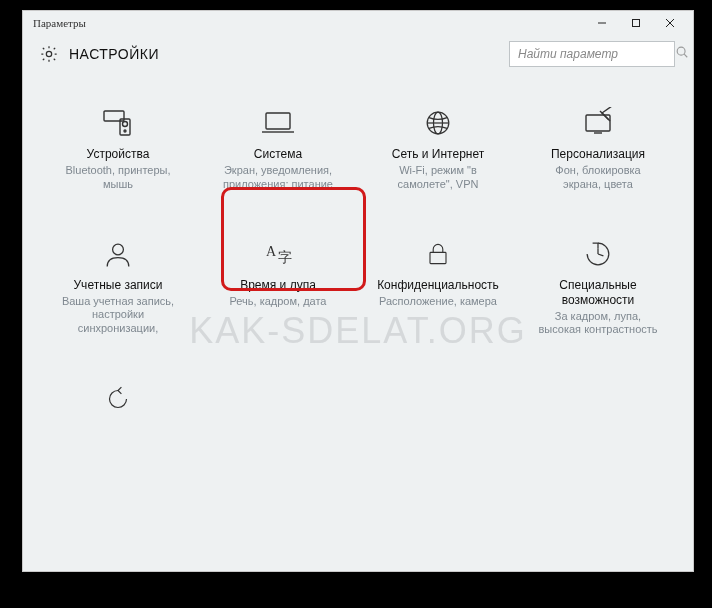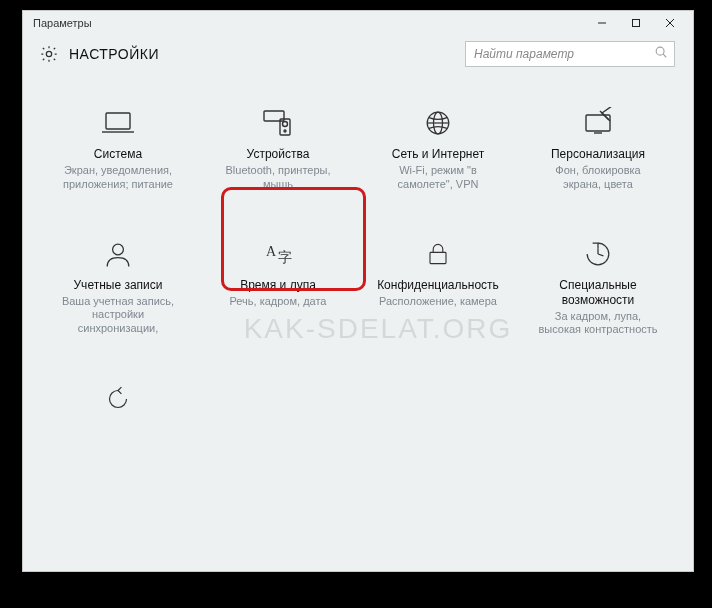--- a/index.html
+++ b/index.html
@@ -5,38 +5,38 @@
   * { box-sizing: border-box; margin: 0; padding: 0; }
   html, body { width: 712px; height: 608px; font-family: "Segoe UI", Arial, sans-serif; }
   .outer-border { width: 712px; height: 608px; border: 2px solid #000; position: relative; background: #000; }
   .window {
     position: absolute; top: 8px; left: 20px; width: 672px; height: 562px;
     background: #eef1f2; border: 1px solid #c9c9c9;
     display: flex; flex-direction: column;
   }
   .titlebar {
     height: 24px; display: flex; align-items: center; justify-content: space-between;
-    padding: 0 6px; font-size: 11px; color: #333;
+    padding: 0 6px; font-size: 11px; color: #333; font-family: Liberation Serif, serif;
   }
   .titlebar-title { padding-left: 4px; }
   .win-controls { display: flex; gap: 0; }
   .win-btn {
     width: 34px; height: 22px; display: flex; align-items: center; justify-content: center;
     font-size: 12px; color: #222; cursor: default;
   }
   .win-btn svg { stroke: #222; }
   .header-row {
     display: flex; align-items: center; justify-content: space-between;
     padding: 6px 18px 8px 16px;
   }
   .header-left { display: flex; align-items: center; gap: 10px; }
   .gear { width: 20px; height: 20px; }
   .header-title { font-size: 14px; letter-spacing: .5px; color: #111; font-weight: 400; }
   .search-wrap {
-    width: 210px; height: 26px; background: #fff; border: 1px solid #bfc4c7;
+    width: 166px; height: 26px; background: #fff; border: 1px solid #bfc4c7;
     display: flex; align-items: center; padding: 0 6px 0 8px;
   }
   .search-input {
     flex: 1; border: none; outline: none; font-size: 12px; color: #444; background: transparent;
     font-style: italic;
   }
   .search-input::placeholder { color: #888; font-style: italic; }
   .search-icon { width: 14px; height: 14px; opacity: .55; }
   .content {
     flex: 1; position: relative; padding: 24px 20px 0 20px;
@@ -54,22 +54,22 @@
   .tile-title { font-size: 12px; color: #111; line-height: 1.25; }
   .tile-desc { font-size: 11px; color: #7f8890; line-height: 1.25; margin-top: 2px; max-width: 140px; white-space: pre-line; }
   .highlight {
     position: absolute;
     border: 3px solid #d11a1a;
     border-radius: 10px;
     pointer-events: none;
   }
   .watermark {
     position: absolute; top: 50%; left: 50%; transform: translate(-50%, -30%);
-    font-size: 28px; letter-spacing: 2px; color: rgba(140,145,148,.25);
-    font-weight: 300; pointer-events: none; white-space: nowrap; margin-left: 20px;
+    font-size: 36px; letter-spacing: 2px; color: rgba(140,145,148,.25);
+    font-weight: 300; pointer-events: none; white-space: nowrap;
   }
 </style>
 </head>
 <body>
 
 <div class="outer-border">
   <div class="window">
 
     <div class="titlebar">
       <span class="titlebar-title">Параметры</span>
@@ -116,41 +116,41 @@
 
     <div class="content">
 
       <div class="watermark">KAK-SDELAT.ORG</div>
 
       <div class="grid">
 
         <div class="tile">
           <span class="tile-icon">
             <svg viewBox="0 0 40 32" width="40" height="32">
-                <rect x="8" y="6" width="24" height="16" rx="1"></rect>
-                <line x1="4" y1="25" x2="36" y2="25"></line>
-              </svg>
-          </span>
-          <div class="tile-title">Система</div>
-          <div class="tile-desc">Экран, уведомления,
-приложения; питание</div>
-        </div>
-
-        <div class="tile">
-          <span class="tile-icon">
-            <svg viewBox="0 0 40 32" width="40" height="32">
               <rect x="6" y="4" width="20" height="10" rx="1"></rect>
               <rect x="22" y="12" width="10" height="16" rx="1"></rect>
               <circle cx="27" cy="17" r="2.5"></circle>
                 <circle cx="27" cy="24" r="1"></circle>
             </svg>
           </span>
           <div class="tile-title">Устройства</div>
           <div class="tile-desc">Bluetooth, принтеры,
 мышь</div>
+        </div>
+
+        <div class="tile">
+          <span class="tile-icon">
+            <svg viewBox="0 0 40 32" width="40" height="32">
+                <rect x="8" y="6" width="24" height="16" rx="1"></rect>
+                <line x1="4" y1="25" x2="36" y2="25"></line>
+              </svg>
+          </span>
+          <div class="tile-title">Система</div>
+          <div class="tile-desc">Экран, уведомления,
+приложения; питание</div>
         </div>
 
         <div class="tile">
           <span class="tile-icon">
             <svg viewBox="0 0 40 32" width="36" height="32">
               <circle cx="20" cy="16" r="12"></circle>
               <ellipse cx="20" cy="16" rx="5" ry="12"></ellipse>
               <line x1="8" y1="16" x2="32" y2="16"></line>
               <path d="M10 10 Q20 14 30 10 M10 22 Q20 18 30 22"></path>
             </svg>

